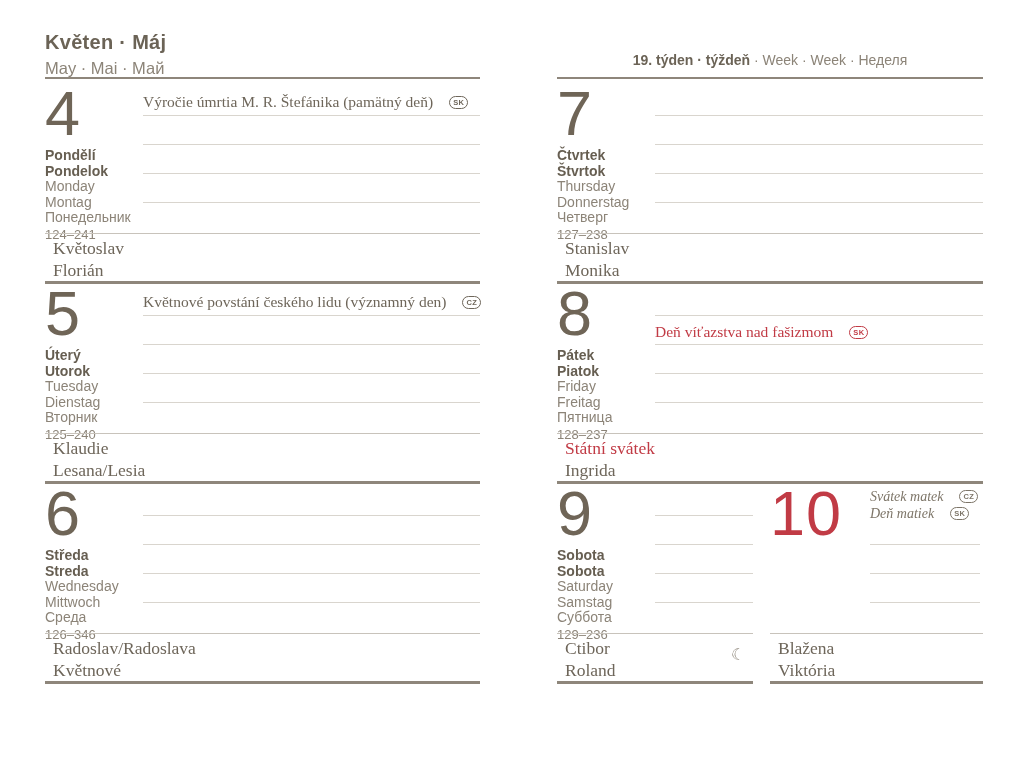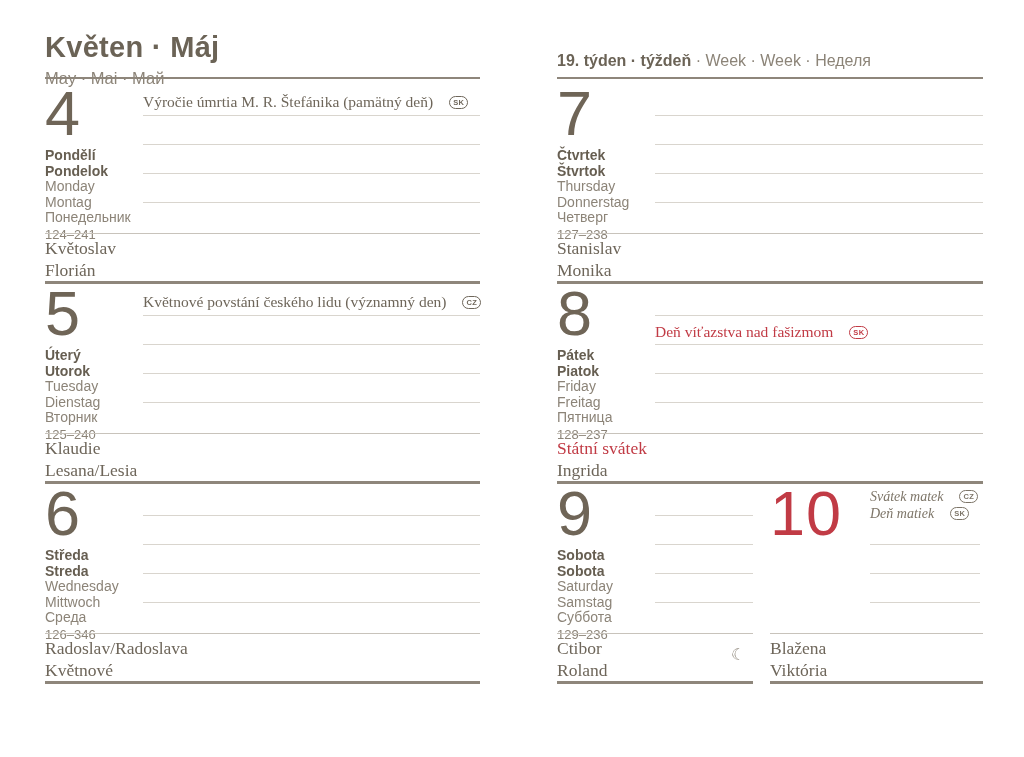--- a/index.html
+++ b/index.html
@@ -11,24 +11,24 @@
     --ruleline:#d9d5ce;
     --sepline:#c8c3bb;
     --thick:#8e867b;
   }
   html,body{margin:0;padding:0;background:#fff;}
   .canvas{position:relative;width:1024px;height:757px;background:#ffffff;
           font-family:"Liberation Sans",sans-serif;overflow:hidden;}
 
   
   .hL{position:absolute;left:45px;top:31px;}
-  .hL .title{font-size:29px;font-weight:bold;color:var(--ink);letter-spacing:.3px;}
+  .hL .title{font-size:20px;font-weight:bold;color:var(--ink);letter-spacing:.3px;}
   .hL .subtitle{margin-top:5px;font-size:16.5px;color:var(--ink-light);}
-  .hR{position:absolute;left:557px;width:426px;top:52px;text-align:left;
-      font-size:16px;color:var(--ink-light);white-space:nowrap;}
+  .hR{position:absolute;left:557px;width:426px;top:52px;text-align:center;
+      font-size:14px;color:var(--ink-light);white-space:nowrap;}
   .hR .b{font-weight:bold;color:var(--ink);}
   .hrule{position:absolute;top:77px;height:2px;background:var(--thick);}
   .hrule.l{left:45px;width:435px;}
   .hrule.r{left:557px;width:426px;}
 
   
   .day{position:absolute;height:200px;}
   .pgL{left:45px;width:435px;}
   .pgR{left:557px;width:426px;}
   .r1{top:85px;}.r2{top:285px;}.r3{top:485px;}
@@ -51,21 +51,21 @@
 
   .note{position:absolute;left:98px;right:0;font-family:"Liberation Serif",serif;
         font-size:15.5px;color:var(--serif-ink);white-space:nowrap;line-height:1.1;}
   .note.redn{color:var(--red);}
   .note.it{left:100px;font-style:italic;font-size:14px;color:#7d7568;}
   .badge{display:inline-block;border:1.2px solid currentColor;border-radius:9px;
          font-family:"Liberation Sans",sans-serif;font-style:normal;font-size:7.5px;
          font-weight:bold;line-height:1;padding:2px 3px 1.5px;margin-left:16px;
          vertical-align:2.5px;letter-spacing:.3px;}
 
-  .name{position:absolute;left:0;font-family:"Liberation Serif",serif;font-size:17.5px;
+  .name{position:absolute;left:8px;font-family:"Liberation Serif",serif;font-size:17.5px;
         color:var(--serif-ink);line-height:1;white-space:nowrap;text-align:center;}
   .n1{top:155px;}.n2{top:177px;}
   .name.redn{color:var(--red);}
   .numred{color:var(--red);}
   .moon{position:absolute;left:174px;top:160px;font-size:16px;color:var(--ink-light);}
 </style>
 </head>
 <body>
 
 <div class="canvas">

